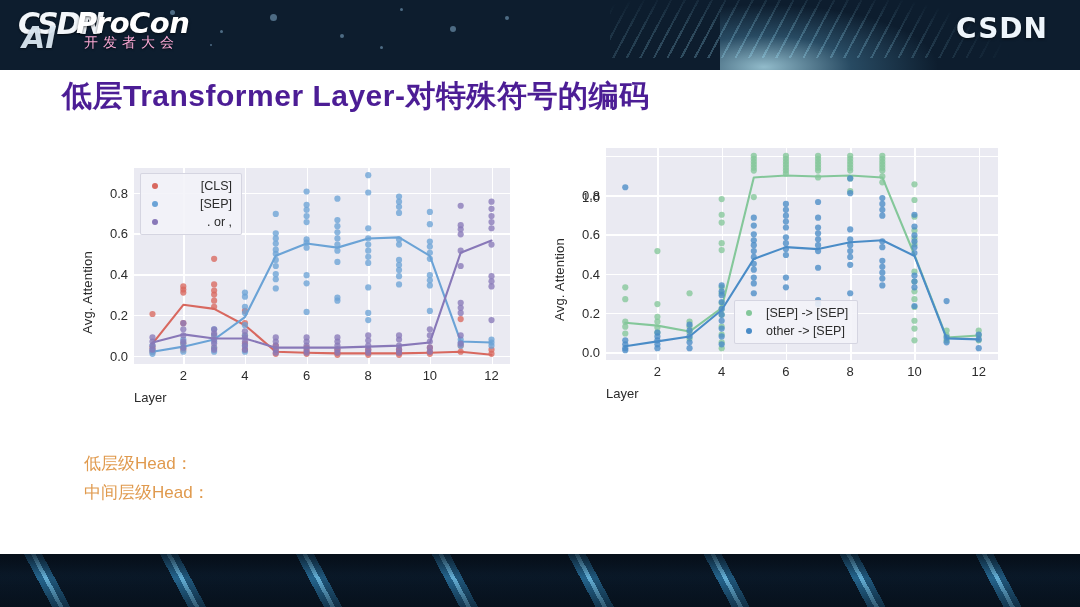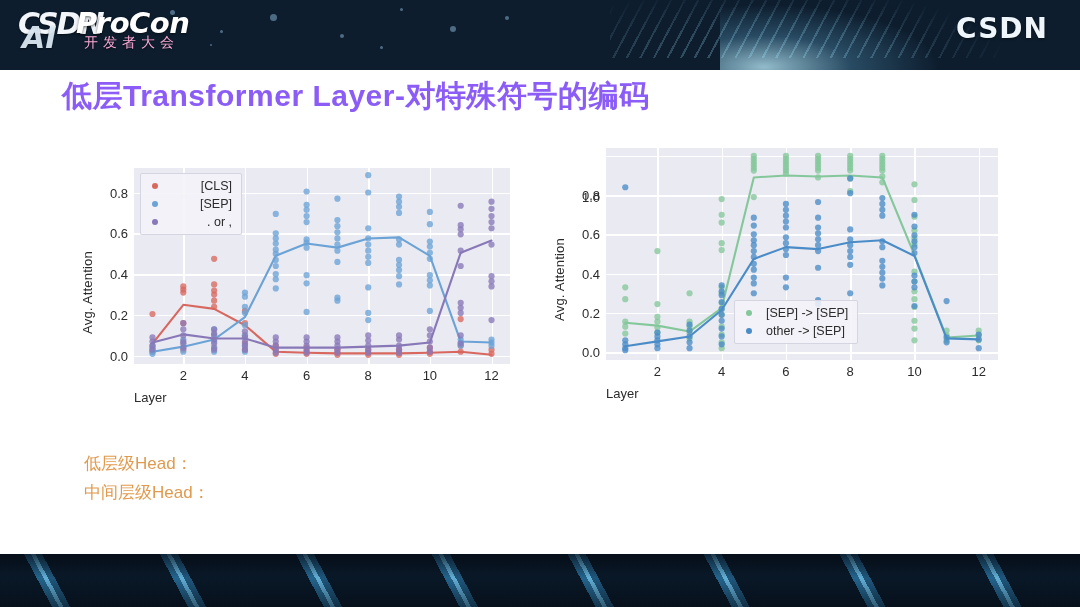--- a/index.html
+++ b/index.html
@@ -97,21 +97,21 @@
       rgba(0,0,0,0) 62px, rgba(0,0,0,0) 120px);
   }
   .bottombar-fade {
     position: absolute; left:0; top:0; width:1080px; height:53px;
     background: linear-gradient(180deg, rgba(6,14,24,0.75) 0%, rgba(6,14,24,0.05) 45%, rgba(6,14,24,0.55) 100%);
   }
 
   
   .title {
     position: absolute; left: 62px; top: 76px;
-    font-size: 30px; font-weight: 700; color: #8b5cf6;
+    font-size: 30px; font-weight: 700; color: #4c1d95;
     letter-spacing: 0.5px; white-space: nowrap;
   }
 
   
   .chart-wrap { position: absolute; }
   .chart-left  { left: 76px; top: 162px; width: 440px; height: 260px; }
   .chart-right { left: 548px; top: 142px; width: 470px; height: 275px; }
 
   .ylabel {
     position: absolute; left: 0; top: 0; height: 100%;

